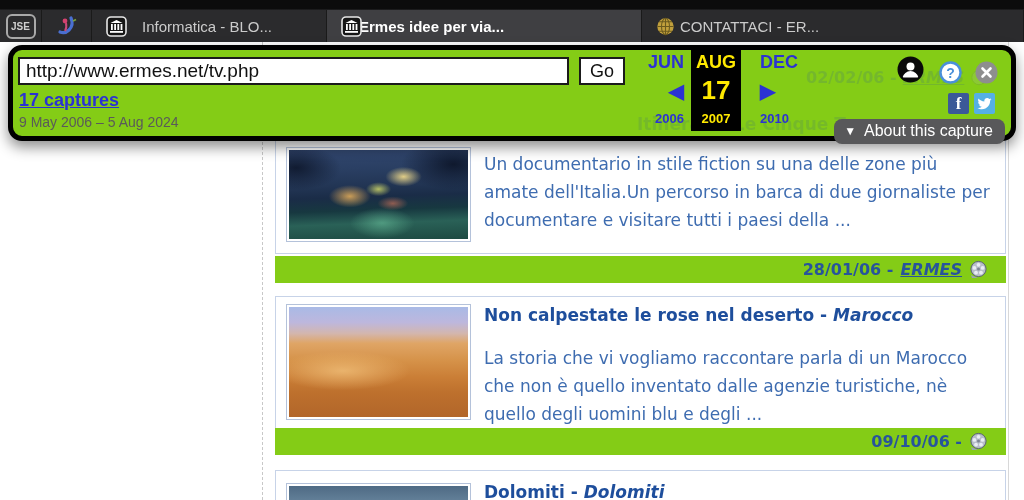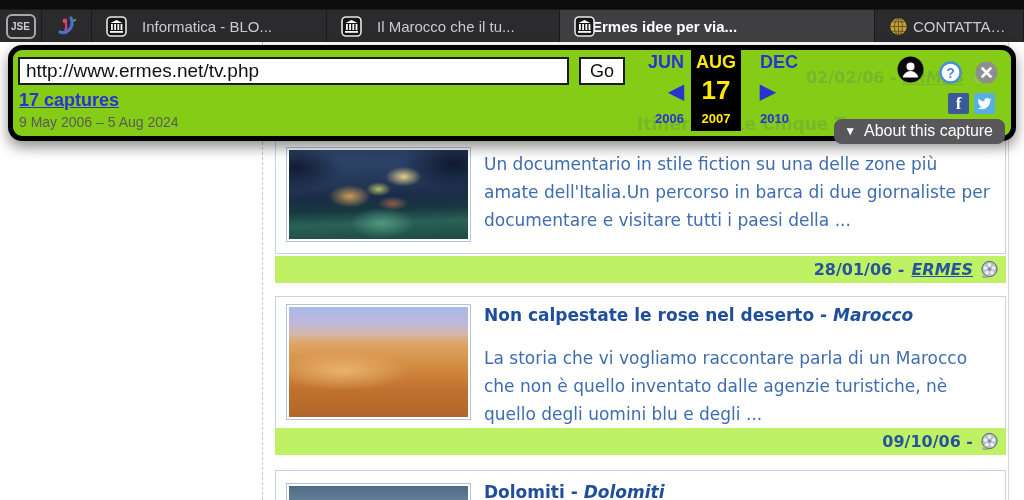--- a/index.html
+++ b/index.html
@@ -46,22 +46,22 @@
 
   .card {
     position:absolute; left:275px; width:731px; background:#fff;
     border:1px solid #c7d3e8;
   }
   .card1 { top:98px;  height:114px; border-top:none; }
   .card2 { top:254px; height:148px; }
   .card3 { top:428px; height:40px;  }
   .strip {
     position:absolute; left:275px; width:731px; height:27px;
-    background:#bef264; display:flex; align-items:center; justify-content:flex-end;
-    gap:7px; padding-right:7px;
+    background:#84cc16; display:flex; align-items:center; justify-content:flex-end;
+    gap:7px; padding-right:18px;
     font-family:"DejaVu Sans", sans-serif; font-size:16px; font-weight:bold; color:#27549c;
   }
   .strip1 { top:214px; }
   .strip2 { top:386px; }
   .strip a { color:#27549c; font-style:italic; text-decoration:underline; }
 
   .thumb {
     position:absolute; left:10px; top:7px; background:#fff;
     border:1px solid #b4c2da; padding:2px;
   }
@@ -312,32 +312,20 @@
       <path d="M10.5 4 L16.5 7 H4.5 Z" fill="#fff"></path>
       <rect x="5" y="8" width="1.8" height="6" fill="#fff"></rect>
         <rect x="8.2" y="8" width="1.8" height="6" fill="#fff"></rect>
       <rect x="11.4" y="8" width="1.8" height="6" fill="#fff"></rect>
         <rect x="14.6" y="8" width="1.8" height="6" fill="#fff"></rect>
       <rect x="4" y="15" width="13" height="1.8" fill="#fff"></rect>
     </svg>
     <span class="lbl">Informatica - BLO...</span>
   </div>
 
-  <div class="tab t2">
-    <svg width="21" height="21" viewBox="0 0 21 21" style="position:absolute">
-      <rect x="1" y="1" width="19" height="19" rx="4" fill="#161616" stroke="#e6e6e6" stroke-width="1.6"></rect>
-      <path d="M10.5 4 L16.5 7 H4.5 Z" fill="#fff"></path>
-      <rect x="5" y="8" width="1.8" height="6" fill="#fff"></rect>
-        <rect x="8.2" y="8" width="1.8" height="6" fill="#fff"></rect>
-      <rect x="11.4" y="8" width="1.8" height="6" fill="#fff"></rect>
-        <rect x="14.6" y="8" width="1.8" height="6" fill="#fff"></rect>
-      <rect x="4" y="15" width="13" height="1.8" fill="#fff"></rect>
-    </svg>
-    <span class="lbl">Il Marocco che il tu...</span>
-  </div>
 
   <div class="tab t3">
     <svg width="21" height="21" viewBox="0 0 21 21" style="position:absolute">
       <rect x="1" y="1" width="19" height="19" rx="4" fill="#161616" stroke="#e6e6e6" stroke-width="1.6"></rect>
       <path d="M10.5 4 L16.5 7 H4.5 Z" fill="#fff"></path>
       <rect x="5" y="8" width="1.8" height="6" fill="#fff"></rect>
         <rect x="8.2" y="8" width="1.8" height="6" fill="#fff"></rect>
       <rect x="11.4" y="8" width="1.8" height="6" fill="#fff"></rect>
         <rect x="14.6" y="8" width="1.8" height="6" fill="#fff"></rect>
       <rect x="4" y="15" width="13" height="1.8" fill="#fff"></rect>

